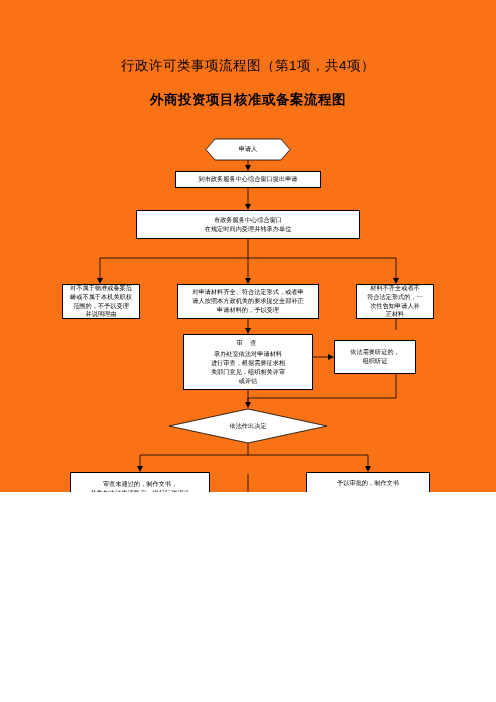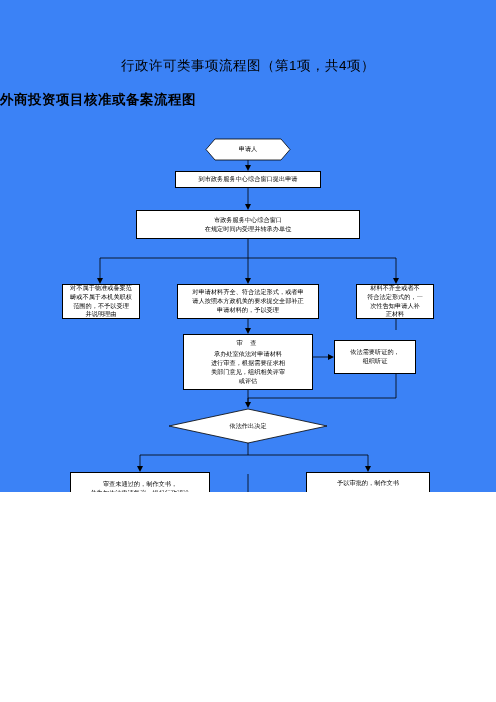--- a/index.html
+++ b/index.html
@@ -7,38 +7,39 @@
     padding: 0;
     background: #ffffff;
   }
   body {
     font-family: "Liberation Sans", sans-serif;
   }
   #page {
     position: relative;
     width: 496px;
     height: 492px;
-    background: #3b82f6;
+    background: #f97316;
     overflow: hidden;
   }
   .title1 {
     position: absolute;
     left: 0;
     top: 57px;
     width: 496px;
     text-align: center;
     font-size: 13.5px;
     color: #000;
     letter-spacing: 0.5px;
   }
   .title2 {
     position: absolute;
     left: 0;
     top: 91px;
     width: 496px;
+    text-align: center;
     font-size: 13.5px;
     font-weight: bold;
     color: #000;
     letter-spacing: 0.5px;
   }
   .node {
     position: absolute;
     box-sizing: border-box;
     border: 1px solid #000;
     background: #ffffff;

